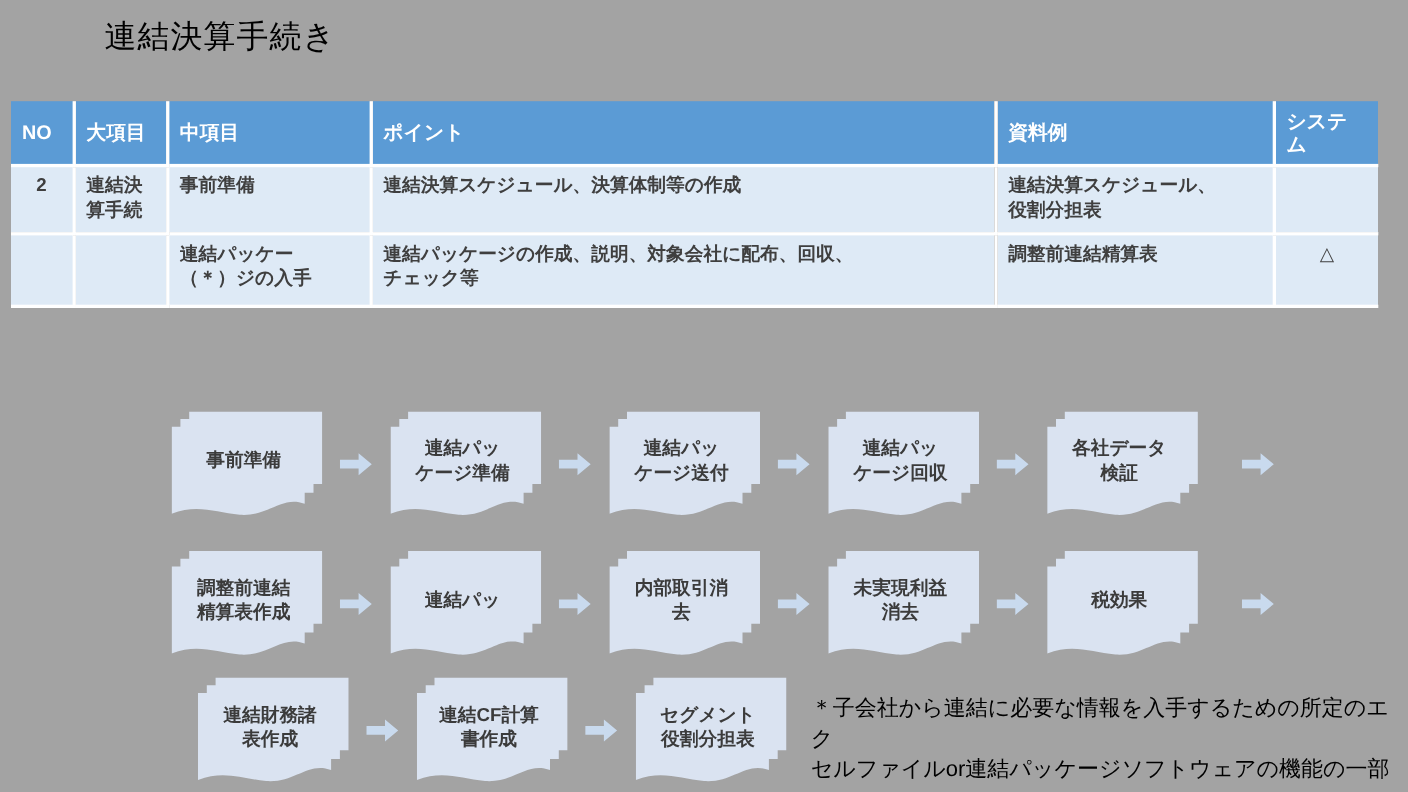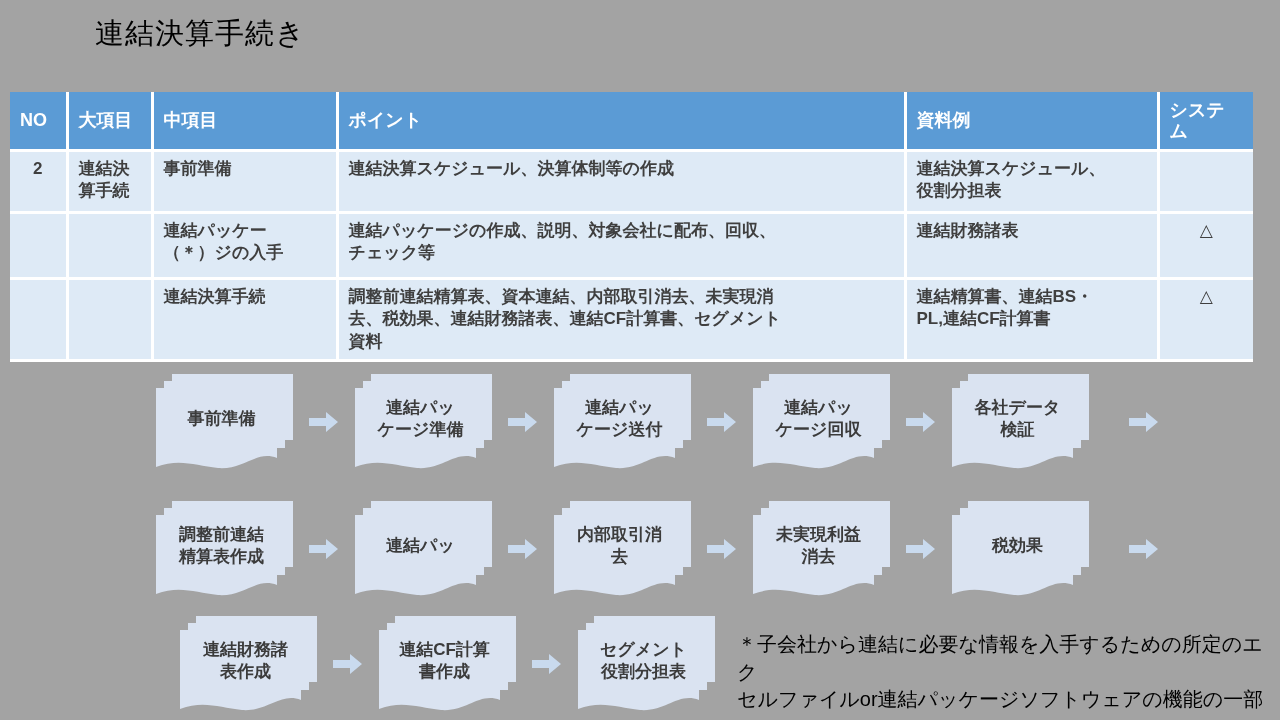--- a/index.html
+++ b/index.html
@@ -100,32 +100,21 @@
 役割分担表</td>
         <td class="c-sys"></td>
       </tr>
       <tr class="r2">
         <td class="c-no"></td>
         <td></td>
         <td>連結パッケー
 （＊）ジの入手</td>
         <td>連結パッケージの作成、説明、対象会社に配布、回収、
 チェック等</td>
-        <td>連結財務諸表</td>
-        <td class="c-sys">△</td>
-      </tr>
-      <tr class="r3">
-        <td class="c-no"></td>
-        <td></td>
-        <td>連結決算手続</td>
-        <td>調整前連結精算表、資本連結、内部取引消去、未実現消
-去、税効果、連結財務諸表、連結CF計算書、セグメント
-資料</td>
-        <td>連結精算書、連結BS・
-PL,連結CF計算書</td>
+        <td>調整前連結精算表</td>
         <td class="c-sys">△</td>
       </tr>
     </tbody>
       </table>
   </div>
 
   <div class="flow-row ra">
       <div class="flow-node">
         <svg width="137" height="96" viewBox="0 0 137 96">
           <path fill="#dae3f1" d="M16,0 L137,0 L137,66 L129,66 L129,74 L121,74 L121,84 C100,76 88,96 62,94 C40,92 24,84 0,93 L0,14 L8,14 L8,7 L16,7 Z"></path>

